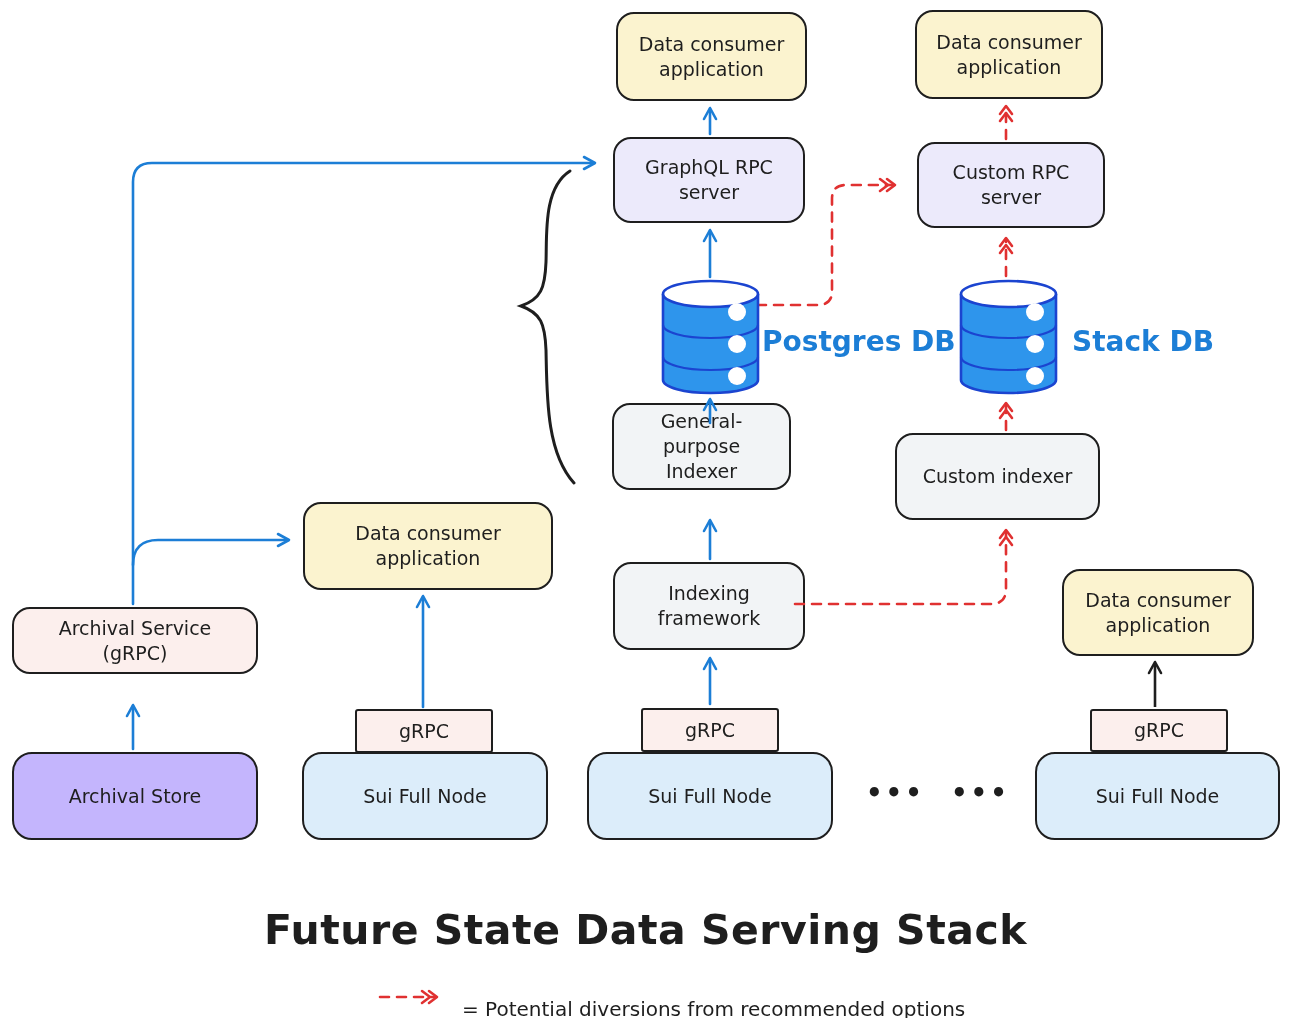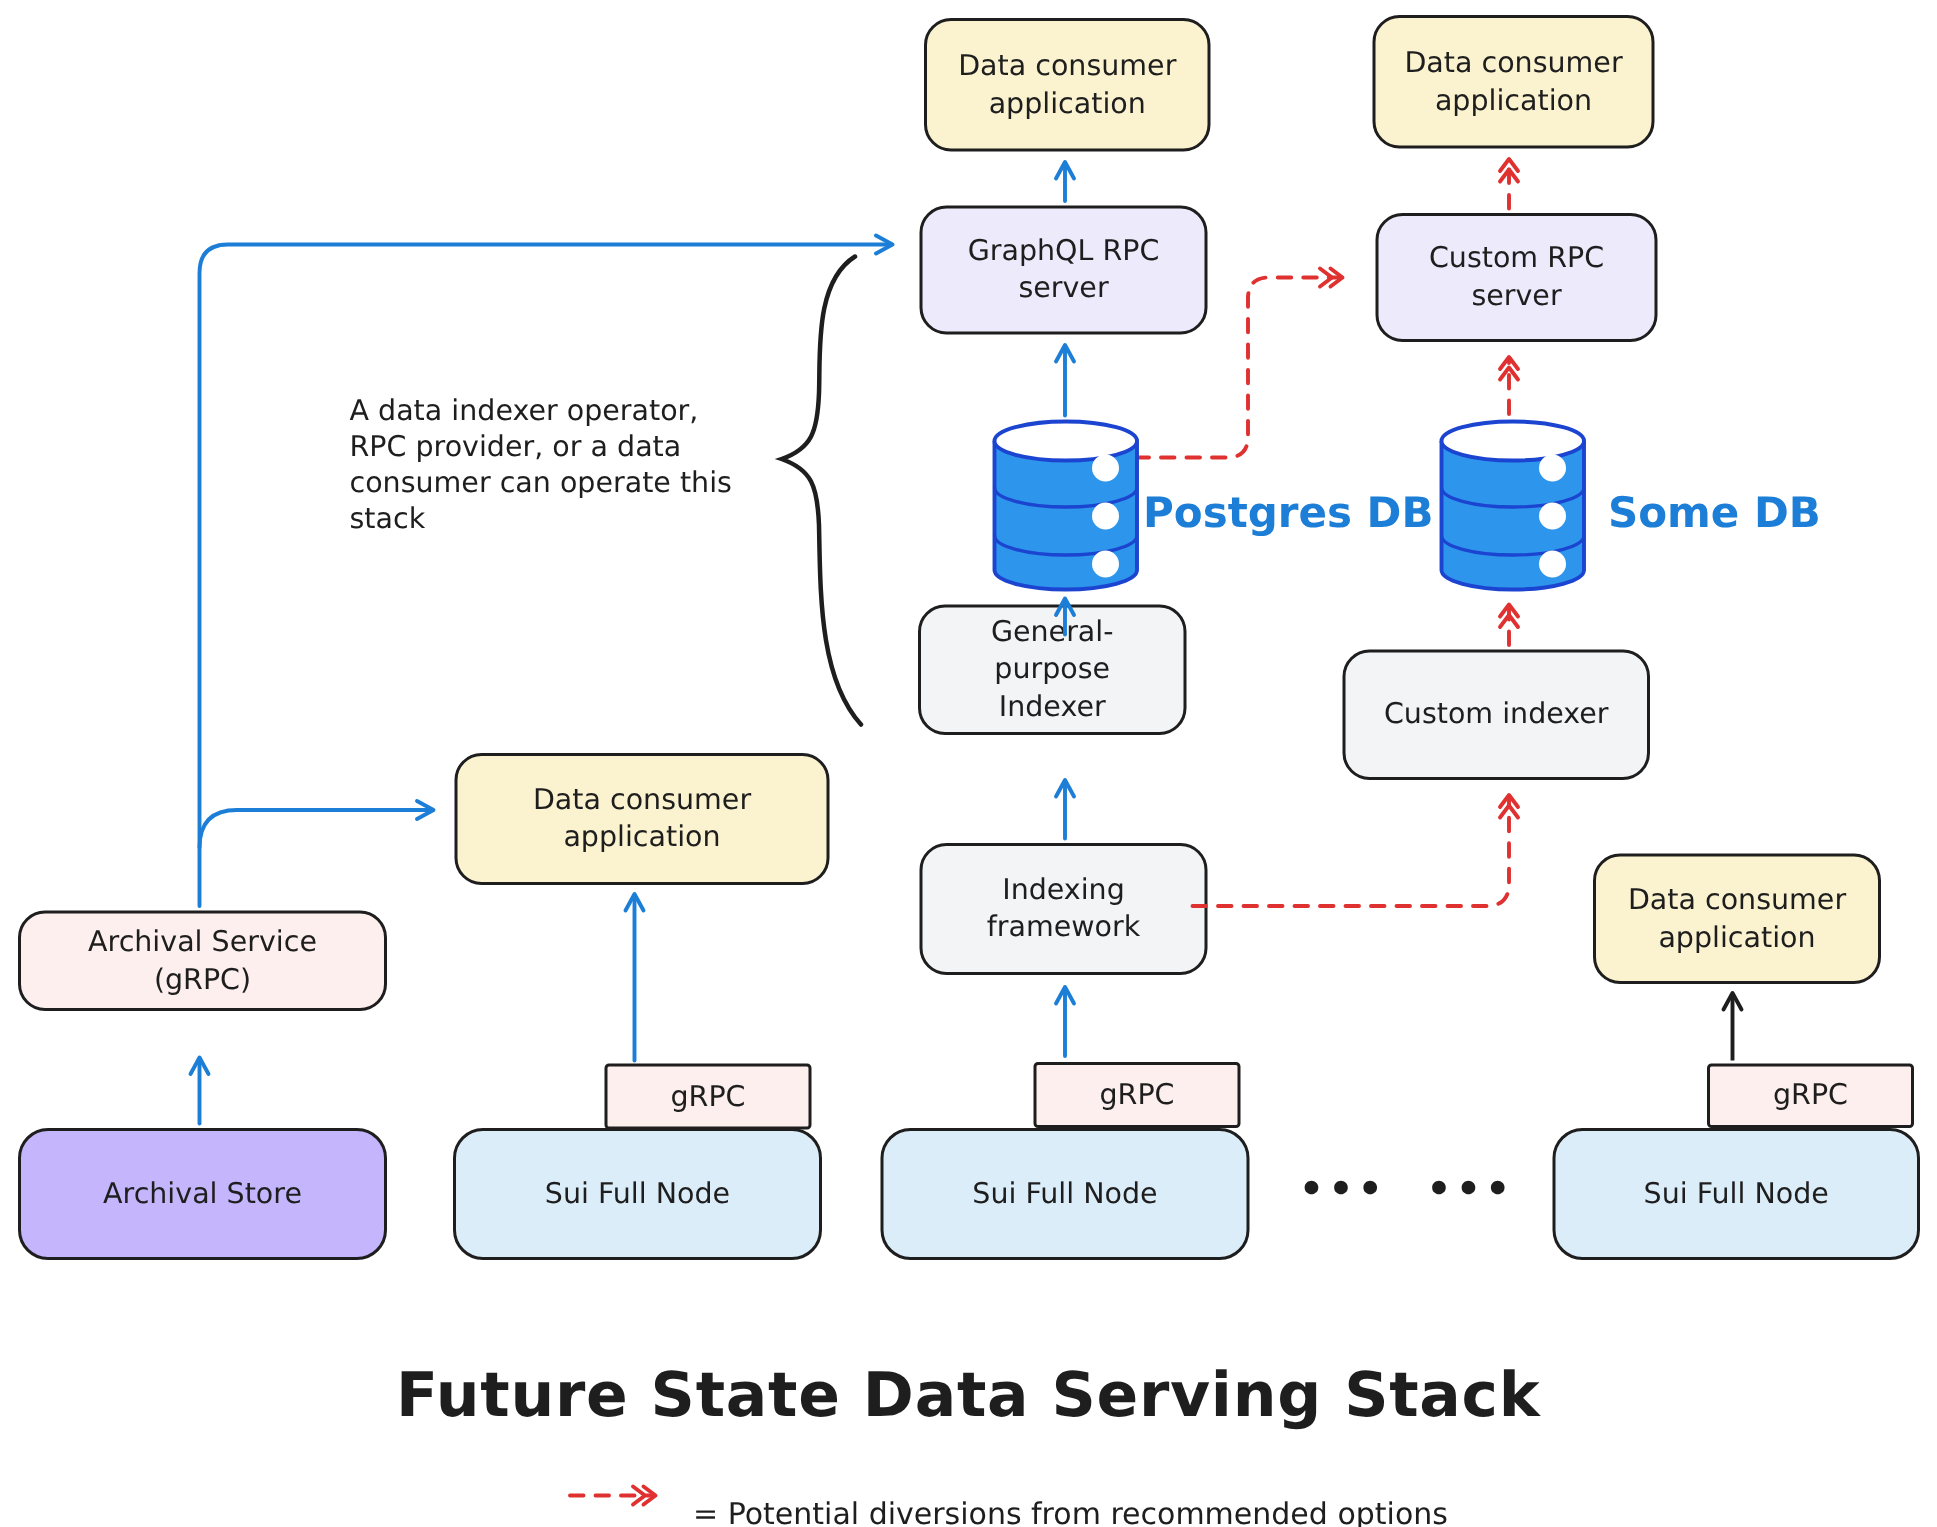--- a/index.html
+++ b/index.html
@@ -8,21 +8,21 @@
   .box{position:absolute;box-sizing:border-box;border:2.5px solid #1e1e1e;border-radius:18px;
        display:flex;align-items:center;justify-content:center;text-align:center;
        font-size:19px;line-height:1.3;padding:4px 12px;}
   .yellow{background:#FBF3CF;}
   .purple{background:#ECEAFB;}
   .gray{background:#F2F4F6;}
   .pink{background:#FCEFED;}
   .mblue{background:#c4b5fd;}
   .lblue{background:#DCEDFA;}
   .r20{border-radius:20px;}
-  .grpc{border-radius:3px;font-size:19px;padding:2px 8px;margin-left:48px;}
+  .grpc{border-radius:3px;font-size:19px;padding:2px 8px;}
   .narrowpad{padding:4px 34px;}
   .dblabel{position:absolute;color:#1C7ED6;font-size:28px;font-weight:600;white-space:nowrap;}
   .annotation{position:absolute;left:233px;top:262px;width:272px;font-size:19px;line-height:24px;}
   .dots{position:absolute;font-size:26px;line-height:30px;font-weight:700;letter-spacing:3px;color:#1e1e1e;}
   .title{position:absolute;left:0;right:0;top:906px;text-align:center;
          font-size:41px;font-weight:700;letter-spacing:0.5px;}
   .legend-text{position:absolute;left:462px;top:983px;font-size:20px;font-weight:500;margin-top:14px;}
   svg.overlay{position:absolute;left:0;top:0;pointer-events:none;}
 </style>
 </head>
@@ -44,23 +44,22 @@
 
   <div class="box lblue r20" style="left:302px;top:752px;width:246px;height:88px">Sui Full Node</div>
   <div class="box lblue r20" style="left:587px;top:752px;width:246px;height:88px">Sui Full Node</div>
   <div class="box lblue r20" style="left:1035px;top:752px;width:245px;height:88px">Sui Full Node</div>
 
   <div class="box pink grpc" style="left:355px;top:709px;width:138px;height:44px">gRPC</div>
   <div class="box pink grpc" style="left:641px;top:708px;width:138px;height:44px">gRPC</div>
   <div class="box pink grpc" style="left:1090px;top:709px;width:138px;height:43px">gRPC</div>
 
   <div class="dblabel" style="left:762px;top:325px">Postgres DB</div>
-  <div class="dblabel" style="left:1072px;top:325px">Some DB</div>
+  <div class="dblabel" style="left:1072px;top:325px">Stack DB</div>
 
-  <div class="annotation">A data indexer operator, RPC provider, or a data consumer can operate this stack</div>
 
   <div class="dots" style="left:866px;top:778px">•••</div>
   <div class="dots" style="left:951px;top:778px">•••</div>
 
   <div class="title">Future State Data Serving Stack</div>
   <div class="legend-text">= Potential diversions from recommended options</div>
 
   <svg class="overlay" width="1291" height="1018" viewBox="0 0 1291 1018">
     <defs>
       <marker id="mb" markerUnits="userSpaceOnUse" markerWidth="20" markerHeight="20" refX="13" refY="9" orient="auto">

